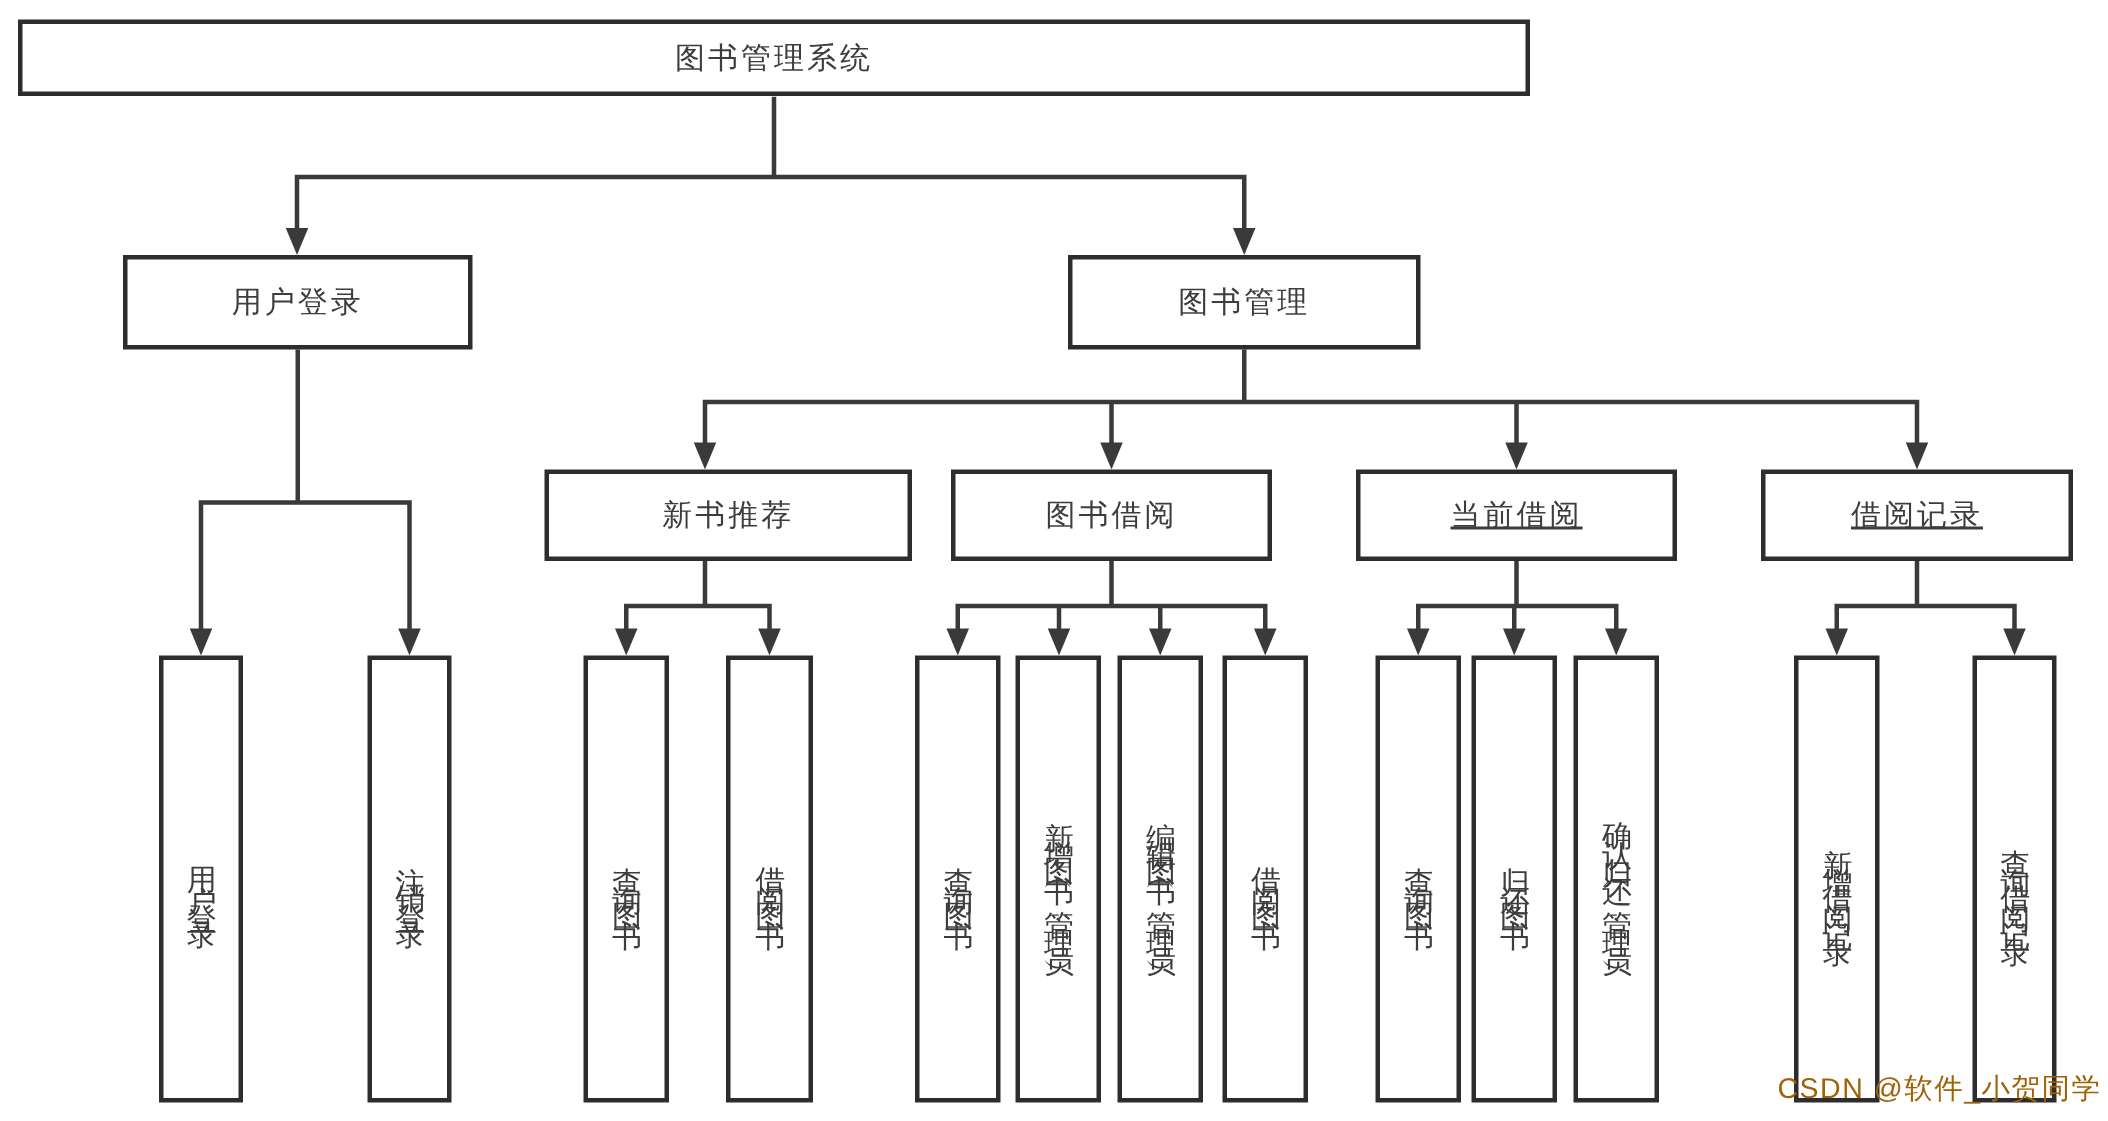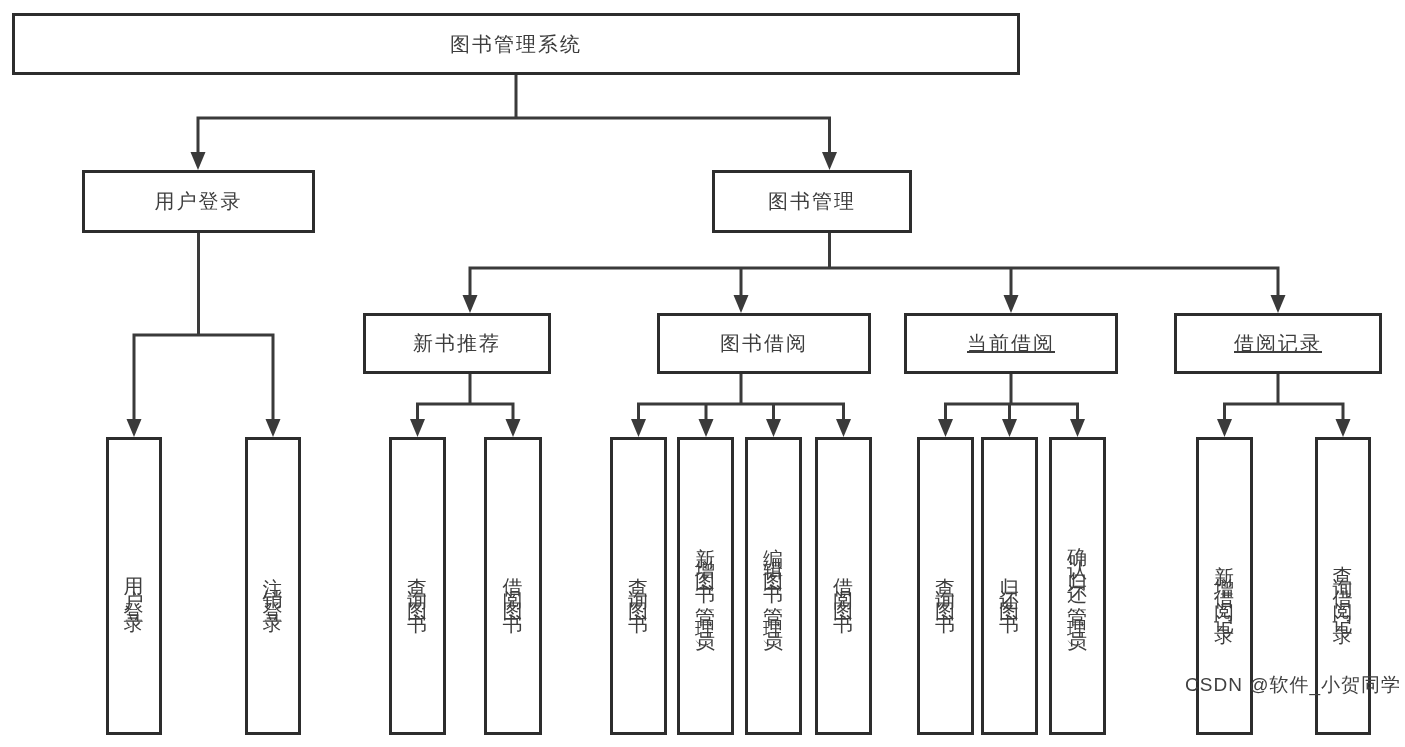--- a/index.html
+++ b/index.html
@@ -41,24 +41,24 @@
   .node--v .vtext {
     writing-mode: vertical-rl;
     text-orientation: mixed;
     font-size: 20px;
     letter-spacing: 12px;
     line-height: 1;
   }
   .watermark {
     position: absolute;
     right: 4px;
-    top: 672px;
+    top: 713px;
     font-size: 19px;
     letter-spacing: 1px;
-    color: #404040;
+    color: #a16207;
     z-index: 3;
     white-space: nowrap;
     margin-left: 12px;
   }
 </style>
 </head>
 <body>
 
 <div class="canvas">
 
@@ -98,27 +98,27 @@
       <polygon points="766,419 781,419 773.5,437"></polygon>
       <polygon points="836,419 851,419 843.5,437"></polygon>
       <polygon points="938,419 953,419 945.5,437"></polygon>
       <polygon points="1002,419 1017,419 1009.5,437"></polygon>
       <polygon points="1070,419 1085,419 1077.5,437"></polygon>
       <polygon points="1217,419 1232,419 1224.5,437"></polygon>
       <polygon points="1335.5,419 1350.5,419 1343,437"></polygon>
     </g>
   </svg>
 
-  <div class="node node--h" style="left:12px; top:13px; width:1008px; height:62px;">图书管理系统</div>
+  <div class="node node--h" style="left:12px; top:13px; width:1008px; height:51px;">图书管理系统</div>
 
   <div class="node node--h" style="left:82px; top:170px; width:233px; height:63px;">用户登录</div>
-  <div class="node node--h" style="left:712px; top:170px; width:200px; height:63px;">图书管理</div>
+  <div class="node node--h" style="left:712px; top:170px; width:235px; height:63px;">图书管理</div>
 
-  <div class="node node--h" style="left:363px; top:313px; width:188px; height:61px;text-align:center;">新书推荐</div>
-  <div class="node node--h" style="left:657px; top:313px; width:214px; height:61px;">图书借阅</div>
+  <div class="node node--h" style="left:363px; top:313px; width:245px; height:61px;text-align:center;">新书推荐</div>
+  <div class="node node--h" style="left:634px; top:313px; width:214px; height:61px;">图书借阅</div>
   <div class="node node--h" style="left:904px; top:313px; width:214px; height:61px;text-decoration:underline;">当前借阅</div>
   <div class="node node--h" style="left:1174px; top:313px; width:208px; height:61px;text-decoration:underline;">借阅记录</div>
 
   <div class="node node--v" style="left:106px; top:437px; width:56px; height:298px;">
     <span class="vtext">用户登录</span>
   </div>
   <div class="node node--v" style="left:245px; top:437px; width:56px; height:298px;">
     <span class="vtext">注销登录</span>
   </div>
 

